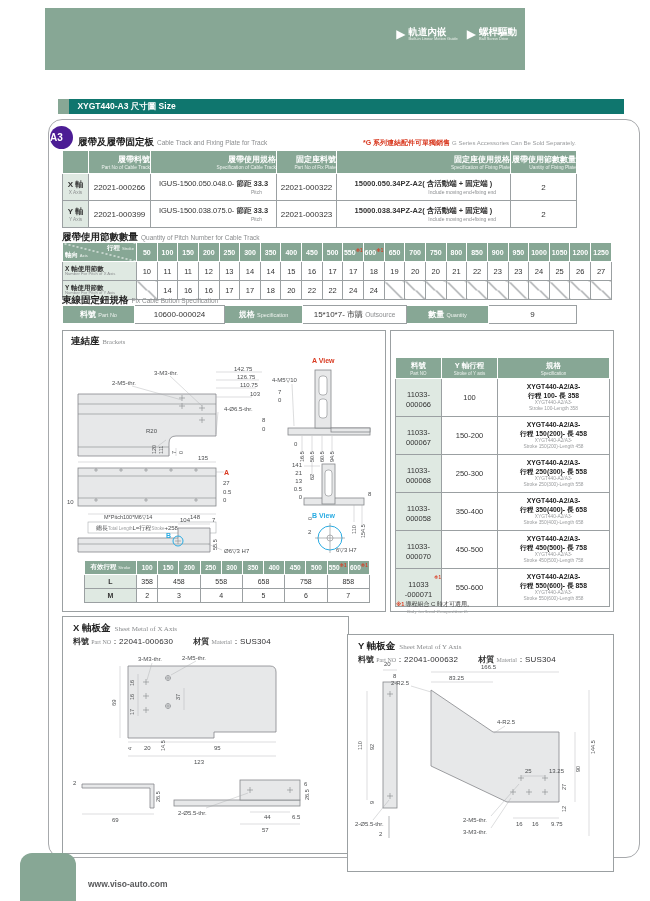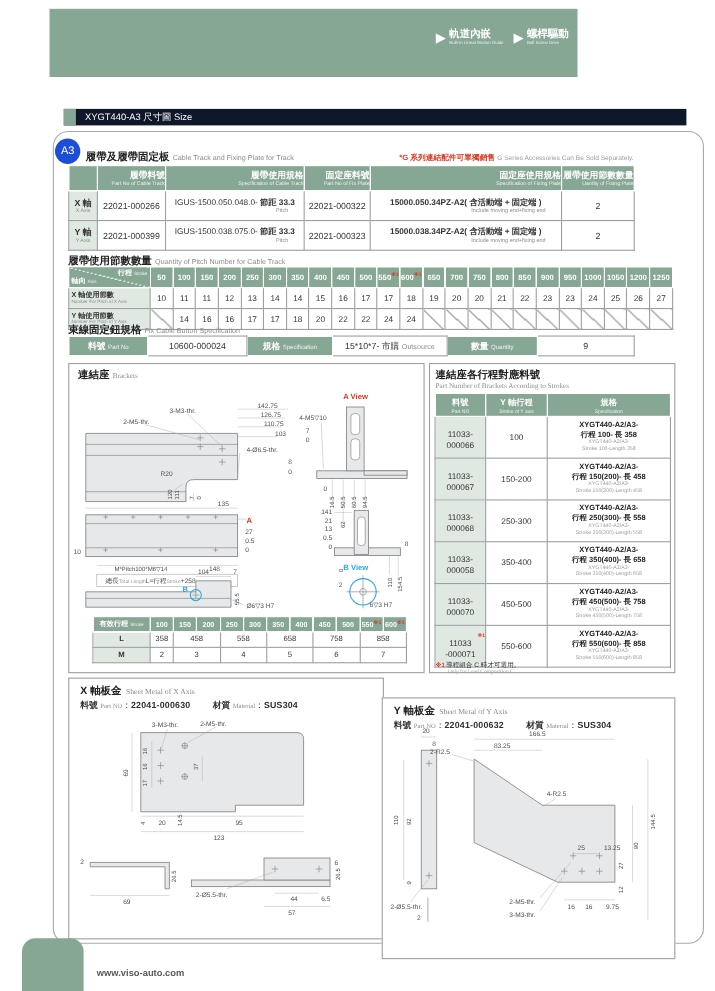--- a/index.html
+++ b/index.html
@@ -10,26 +10,26 @@
   .hdr{left:45px;top:8px;width:480px;height:62px;background:#87A795;color:#fff}
   .hdr-title{position:absolute;left:16px;top:13px;font-size:29px;font-weight:bold;white-space:nowrap}
   .hdr-title .cjk{font-size:20px;font-weight:bold}
   .hdr-title .thin{font-size:20px;font-weight:normal}
   .badges{position:absolute;right:8px;top:19px;display:flex;gap:9px}
   .badge{display:flex;align-items:center;gap:3px}
   .badge .tri{font-size:12px;line-height:1}
   .badge .bcn{font-size:9.5px;font-weight:bold;line-height:1.1}
   .badge .ben{font-size:4px;color:#e9efe9;line-height:1}
   
-  .sizebar{left:58px;top:99px;width:566px;height:15px;background:#0f172a;color:#fff;
-           font-size:8.5px;font-weight:normal;line-height:15px;white-space:nowrap}
+  .sizebar{left:58px;top:99px;width:566px;height:15px;background:#0f766e;color:#fff;
+           font-size:8.5px;font-weight:bold;line-height:15px;white-space:nowrap}
   .sizebar .sq{display:inline-block;width:11px;height:15px;background:#87A795;vertical-align:top;margin-right:6px}
   .mainbox{left:48px;top:119px;width:590px;height:737px;border:1px solid #A7A9AC;border-radius:14px}
-  .a3{left:50px;top:126px;width:23px;height:23px;border-radius:50%;background:#1d4ed8;color:#fff;
-      font-size:10px;font-weight:normal;text-align:center;line-height:23px}
+  .a3{left:50px;top:126px;width:23px;height:23px;border-radius:50%;background:#4c1d95;color:#fff;
+      font-size:10px;font-weight:bold;line-height:23px}
   
   .sec{font-size:9.5px;font-weight:bold;color:#222;white-space:nowrap}
   .sec .en{font-size:6.5px;font-weight:normal;color:#8a8c8e;margin-left:3px}
   .note{text-align:right;font-size:7px;font-weight:bold;color:#D93A21;white-space:nowrap}
   .note .en{font-size:6px;font-weight:normal;color:#9a9c9e;margin-left:2px}
   
   table{border-collapse:collapse;table-layout:fixed}
   th,td{overflow:hidden;padding:0}
   .gh{background:#87A795;color:#fff;border:1px solid #fff}
   .lg{background:#DFE9E2}
@@ -84,21 +84,21 @@
   .mt th{height:13px;background:#87A795;color:#fff;border:1px solid #fff;font-size:6.5px;font-weight:bold;text-align:center}
   .mt th .mten{font-size:4.2px;font-weight:normal;color:#eef3ef}
   .mt td{border:1px solid #9BA0A2;height:13px;text-align:center;font-size:7px;color:#333}
   .mt .mlab{font-weight:bold}
   
   .sh-title{font-size:9.5px;font-weight:bold;color:#222;white-space:nowrap}
   .sh-title .en{font-size:7px;font-weight:normal;color:#8a8c8e;margin-left:4px;font-family:"Liberation Serif",serif}
   .sh-line{font-size:8px;color:#333;white-space:nowrap}
   .sh-line b{font-size:8px}
   .sh-line .en{font-size:6px;color:#8a8c8e;font-family:"Liberation Serif",serif}
-  .sh-line .val{font-weight:bold;color:#2e2e30;letter-spacing:.2px}
+  .sh-line .val{font-weight:normal;color:#2e2e30;letter-spacing:.2px}
   
   svg text{font-size:6px;fill:#4c4e50;font-family:"Liberation Sans","DejaVu Sans",sans-serif}
   svg .t55{font-size:5.5px}
   svg .redt{fill:#D93A21;font-weight:bold;font-size:7px}
   svg .bluet{fill:#29ABE2;font-weight:bold;font-size:7px}
   svg .grayt{fill:#9a9c9e;font-size:4.5px}
   svg .part{fill:#E7E8E9;stroke:#85878A;stroke-width:0.8}
   svg .ln{stroke:#85878A;stroke-width:0.6;fill:none}
   svg .dim{stroke:#A7A9AC;stroke-width:0.4;fill:none}
   svg .bln{stroke:#29ABE2;stroke-width:1;fill:none}
@@ -492,24 +492,20 @@
         <td colspan="2">4</td>
         <td colspan="2">5</td>
         <td colspan="2">6</td>
         <td colspan="2">7</td>
       </tr>
     </tbody>
       </table>
   </div>
 
   <div class="box" style="left:390px;top:330px;width:222px;height:280px">
-    <div style="position:absolute;left:5px;top:4px">
-      <div class="sec"><span>連結座各行程對應料號</span></div>
-      <div class="serif" style="font-size:6.5px;color:#8a8c8e">Part Number of Brackets According to Strokes</div>
-    </div>
     <div style="position:absolute;left:4px;top:26px">
       <table class="bt">
         <colgroup>
             <col style="width:46px">
             <col style="width:56px">
             <col style="width:112px">
           </colgroup>
         <thead>
           <tr>
             <th class="gh">

